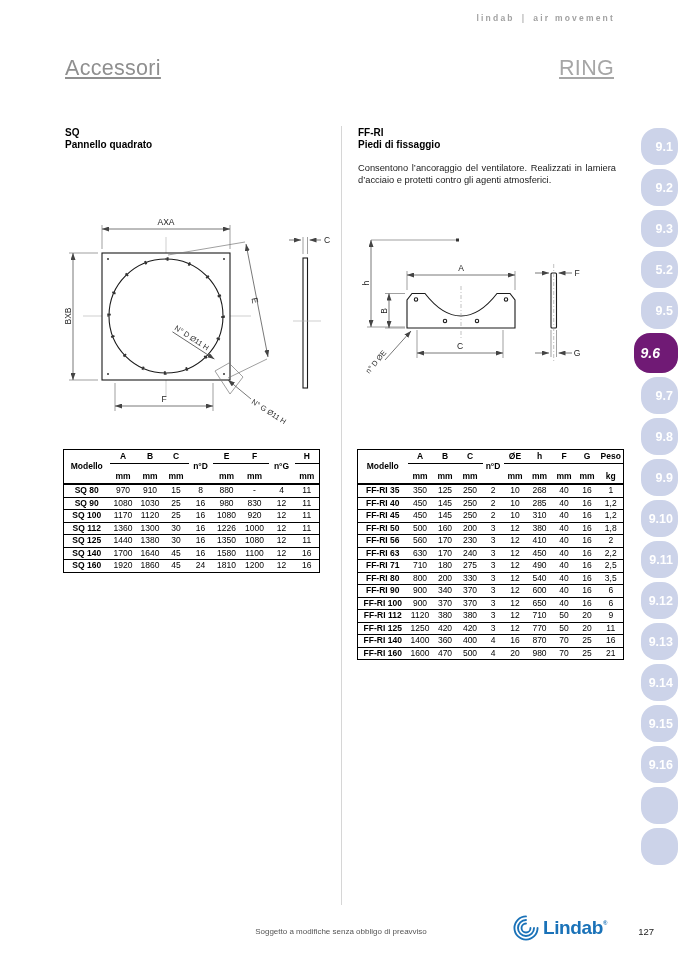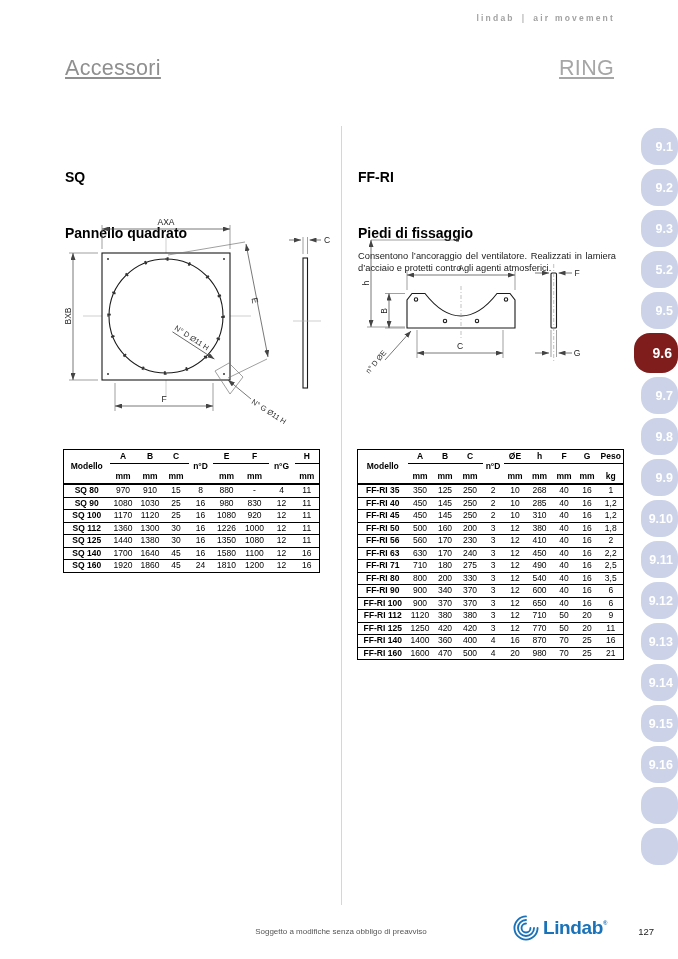--- a/index.html
+++ b/index.html
@@ -11,21 +11,21 @@
   .brand{right:63px;top:13px;font-size:8.5px;font-weight:bold;letter-spacing:2.2px;color:#a2a2a2;white-space:nowrap;}
   .brand .sep{margin:0 7px;color:#b5b5b5;}
 
   
   .h1row{left:65px;right:64px;top:56px;display:flex;justify-content:space-between;align-items:baseline;}
   .h1{font-size:21.5px;font-weight:normal;color:#8f8f8f;letter-spacing:0.3px;text-decoration:underline;}
   .h1.ring{color:#a6a6a6;}
 
   
   .sec{line-height:12px;color:#000;}
-  .sec .code,.sec .sub{font-size:14px;font-weight:bold;margin-top:44px;}
+  .sec .code,.sec .sub{font-size:10px;font-weight:bold;}
   .desc{margin-top:11px;font-size:9.3px;line-height:12.4px;color:#1a1a1a;text-align:justify;}
 
   .vdiv{left:341px;top:126px;width:1px;height:779px;background:#d6d6d6;}
 
   
   svg text{fill:#222;font-size:8.5px;font-family:"Liberation Sans",sans-serif;}
   svg text.note{font-size:7.5px;fill:#333;}
   .part{stroke:#1a1a1a;stroke-width:1.1;fill:none;}
   .partf{stroke:#1a1a1a;stroke-width:1.1;fill:#fff;}
   .dim{stroke:#777;stroke-width:0.7;fill:none;}
@@ -40,21 +40,21 @@
   table.spec th .hl{display:block;padding:2px 2px 1px;border-bottom:1px solid #000;}
   table.spec th .hu{display:block;padding:1px 2px 2px;margin-top:7px;}
   table.spec th.nounit{padding:2px 1px;}
   table.spec td{border-top:1px solid #000;padding:1px 0;}
   table.spec td.model{font-weight:bold;}
 
   
   .tabs{right:0;top:128px;width:44px;display:flex;flex-direction:column;align-items:flex-end;gap:4px;}
   .tab{width:37px;height:37px;background:#ccd3e9;color:#fff;font-weight:bold;font-size:12.5px;
        display:flex;align-items:center;justify-content:flex-end;padding-right:5px;box-sizing:border-box;border-radius:16px;}
-  .tab.active{width:44px;height:40px;background:#7f1d1d;font-size:14px;padding-right:6px;}
+  .tab.active{width:44px;height:40px;background:#701a75;font-size:14px;padding-right:18px;font-style:italic;}
 
   
   .footnote{left:65px;width:552px;top:927px;text-align:center;font-size:8px;color:#555;}
   .logo{left:512px;top:914px;display:flex;align-items:center;gap:3px;color:#1a72b8;}
   .logo .word{font-size:19px;font-weight:bold;letter-spacing:-0.4px;}
   .logo sup{font-size:6px;vertical-align:9px;}
   .pagenum{right:24px;top:926px;font-size:9.5px;color:#222;}
 </style>
 </head>
 <body>

